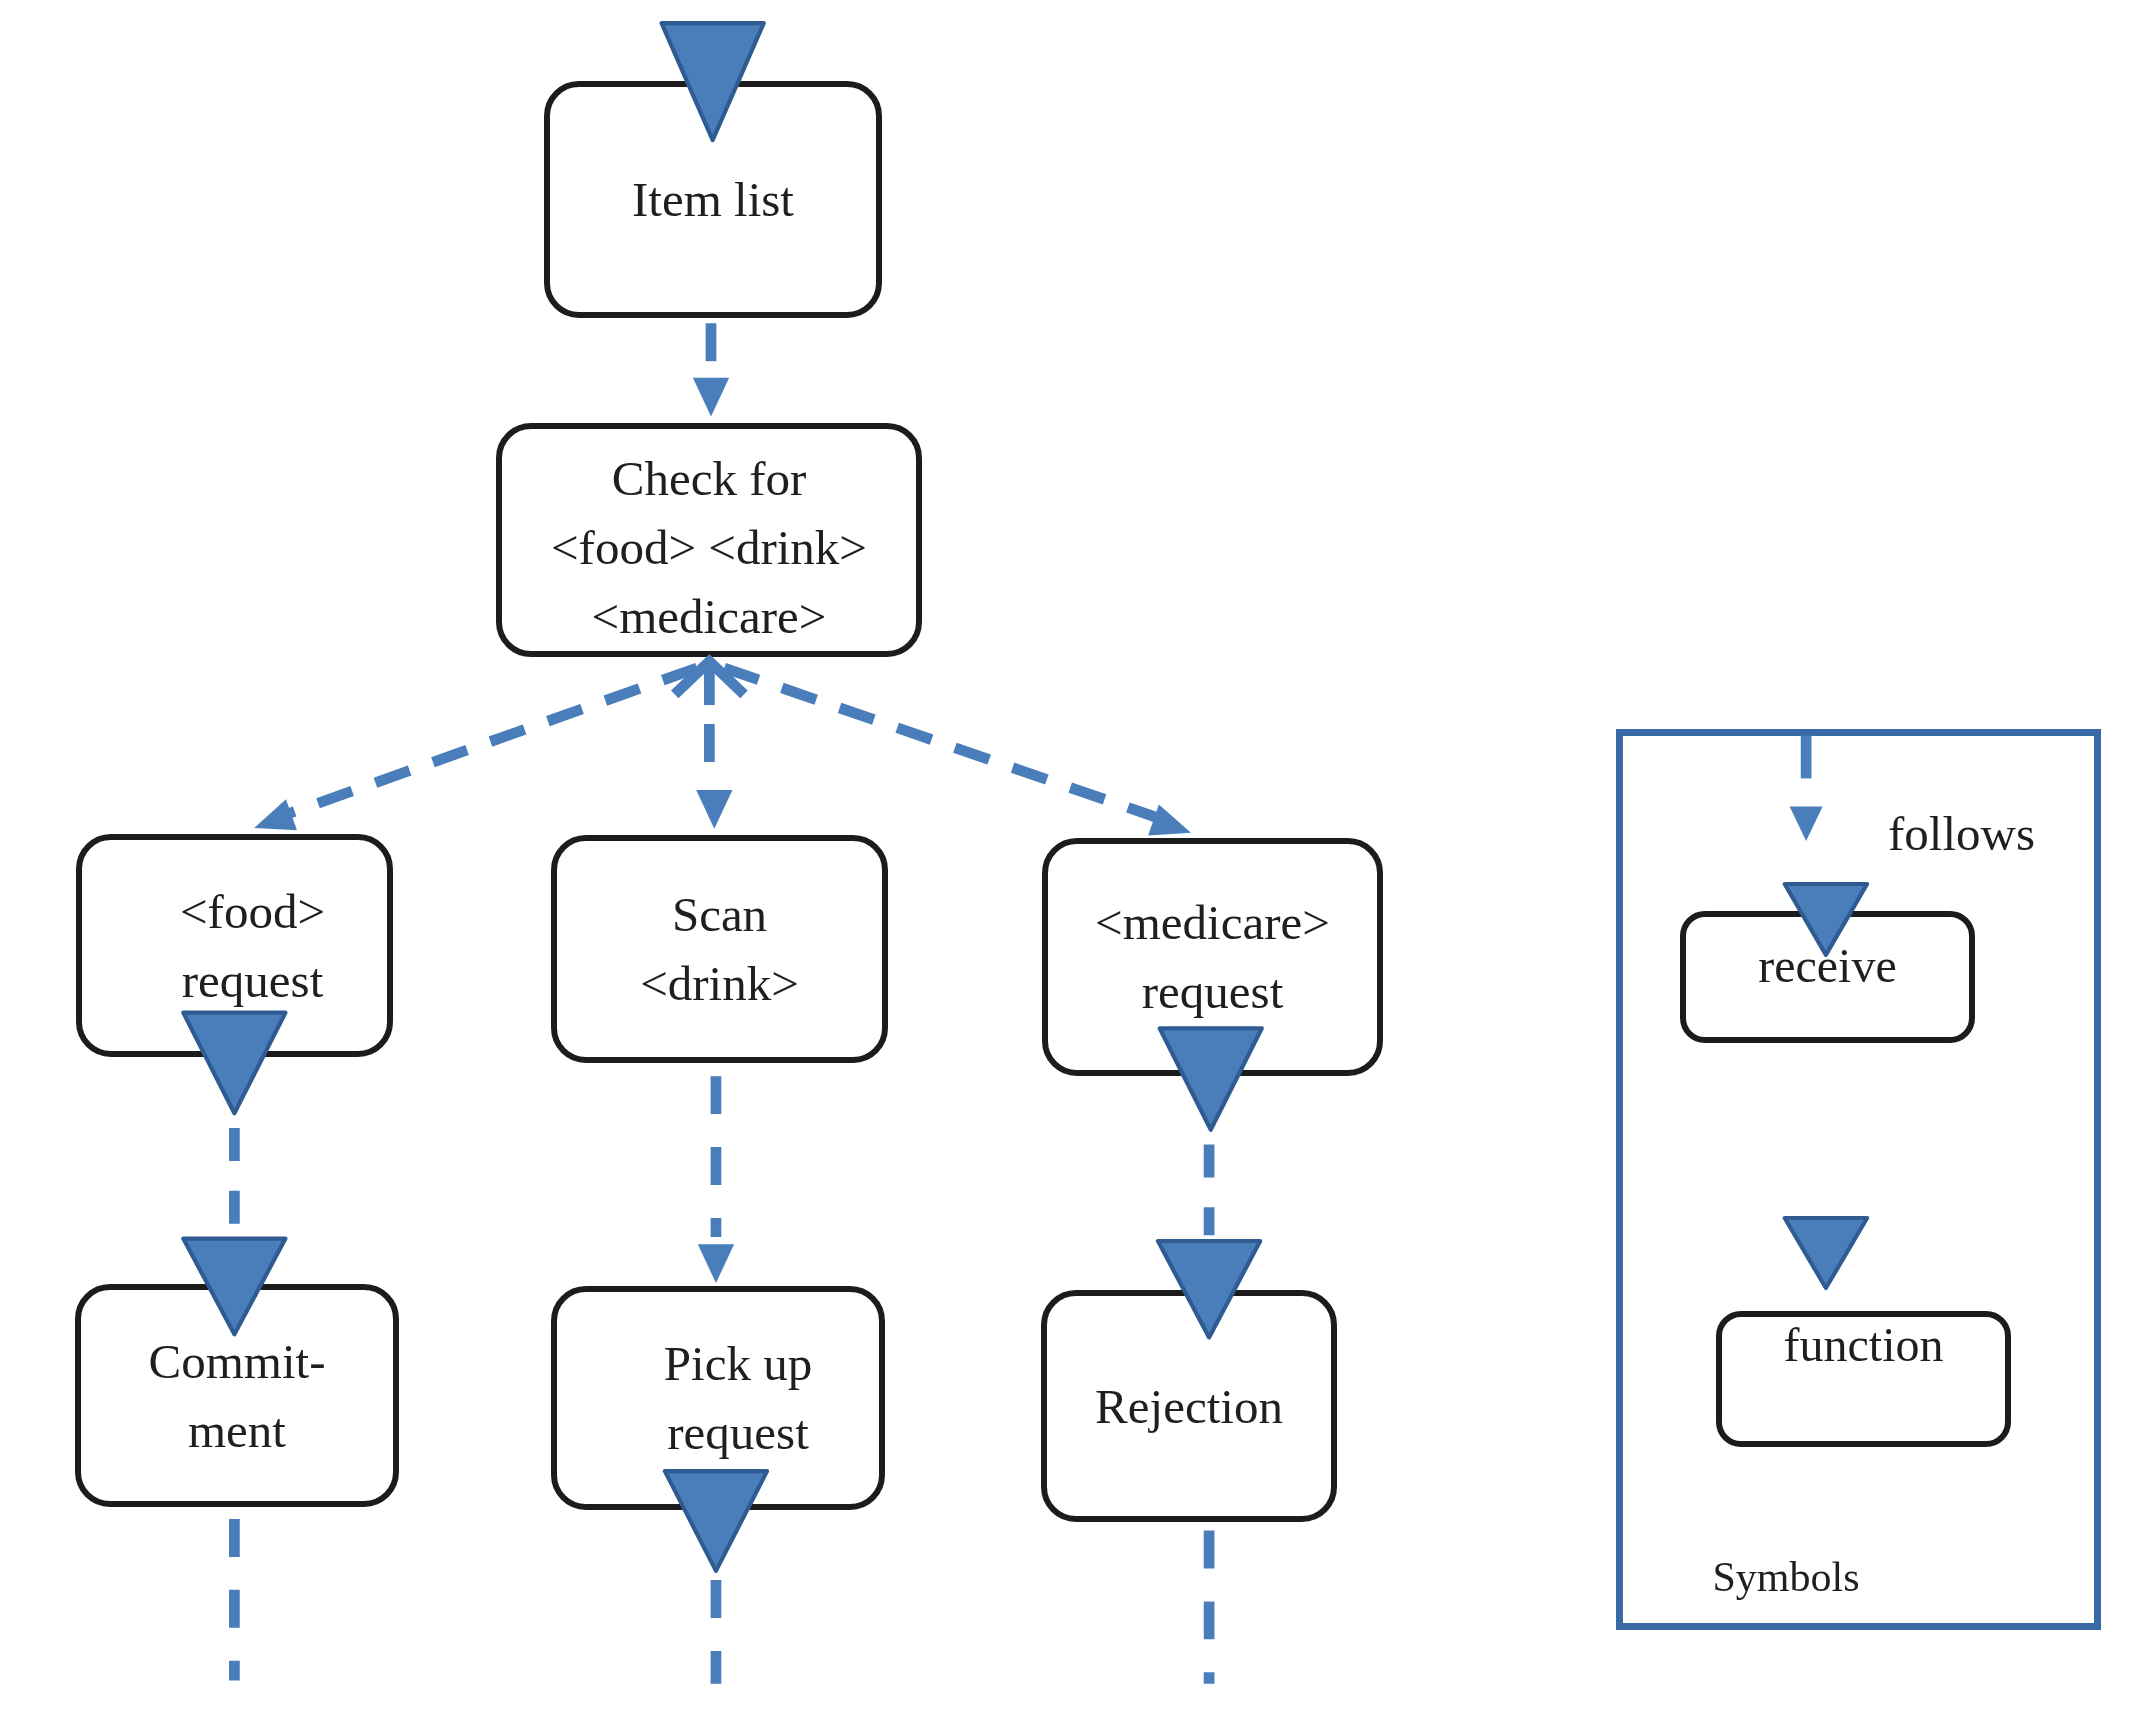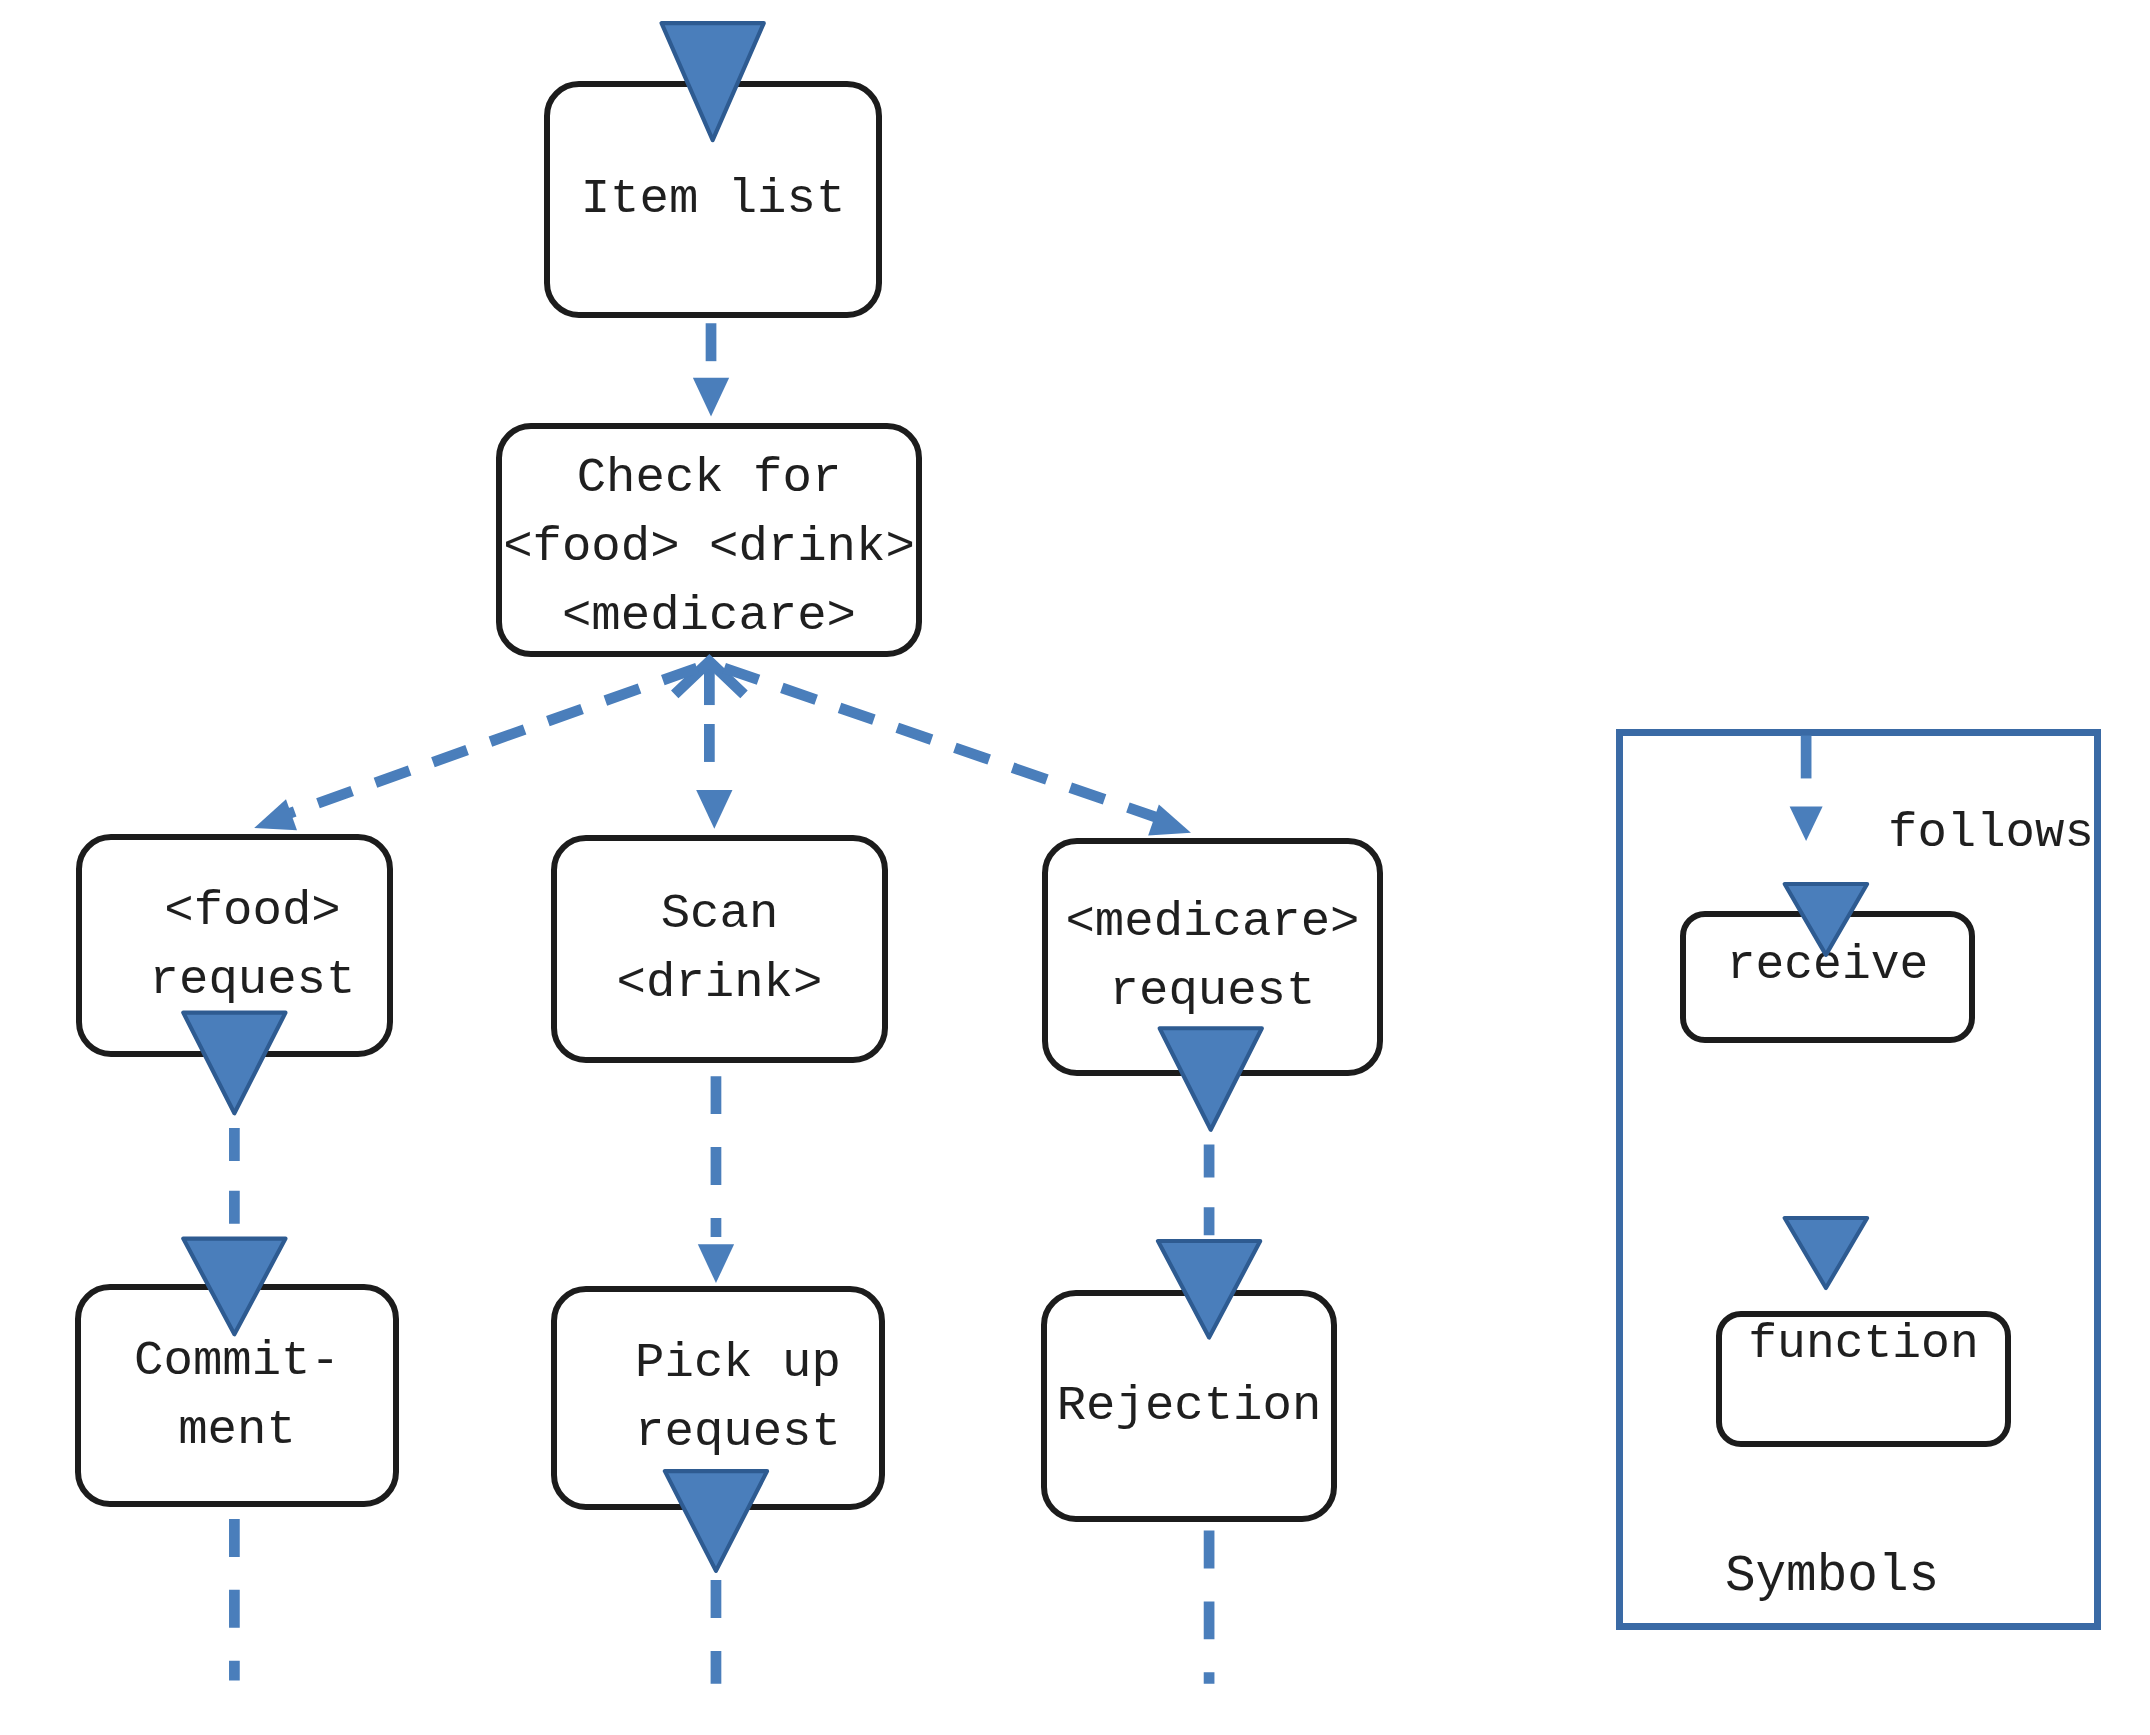--- a/index.html
+++ b/index.html
@@ -1,20 +1,20 @@
 <!DOCTYPE html>
 <html style="font-size:13px"><head>
 <meta charset="utf-8">
 <style>
   html,body{margin:0;padding:0;background:#ffffff;}
   .canvas{
     position:relative;
     width:2151px;height:1735px;
     background:#ffffff;
-    font-family:Liberation Mono, monospace;
+    font-family:Liberation Serif, serif;
     color:#1f1f1f;
     overflow:hidden;
   }
   .node{
     position:absolute;
     box-sizing:border-box;
     border:6.6px solid #1c1c1c;
     border-radius:35px;
     background:#ffffff;
     display:flex;
@@ -56,22 +56,22 @@
     z-index:2;
   }
   .lg-receive {left:1680px; top:911px; width:295px; height:132px; padding-top:21.4px;}
   .lg-send    {left:1680px; top:1119px; width:295px; height:132px; padding-bottom:15px;}
   .lg-function{left:1680px; top:1311px; width:295px; height:136px;margin-left:36px;}
   .lg-follows{
     position:absolute;left:1888px;top:807px;width:206px;
     font-size:49px;line-height:53px;text-align:left;z-index:2;
   }
   .lg-title{
-    position:absolute;left:1682px;top:1550px;width:300px;
-    font-size:51px;line-height:54px;text-align:center;z-index:2;
+    position:absolute;left:1636px;top:1550px;width:300px;
+    font-size:42px;line-height:54px;text-align:center;z-index:2;
   }
   svg.overlay{
     position:absolute;left:0;top:0;width:2151px;height:1735px;
     z-index:5;pointer-events:none;
   }
   .tri{fill:#4a7ebb;stroke:#2e5b91;stroke-width:5;stroke-linejoin:round;}
   .head{fill:#4a7ebb;stroke:none;}
   .dash{stroke:#4a7ebb;stroke-width:13;fill:none;}
   .solidarrow{stroke:#4a7ebb;stroke-width:13;fill:none;stroke-linecap:butt;}
 </style>

